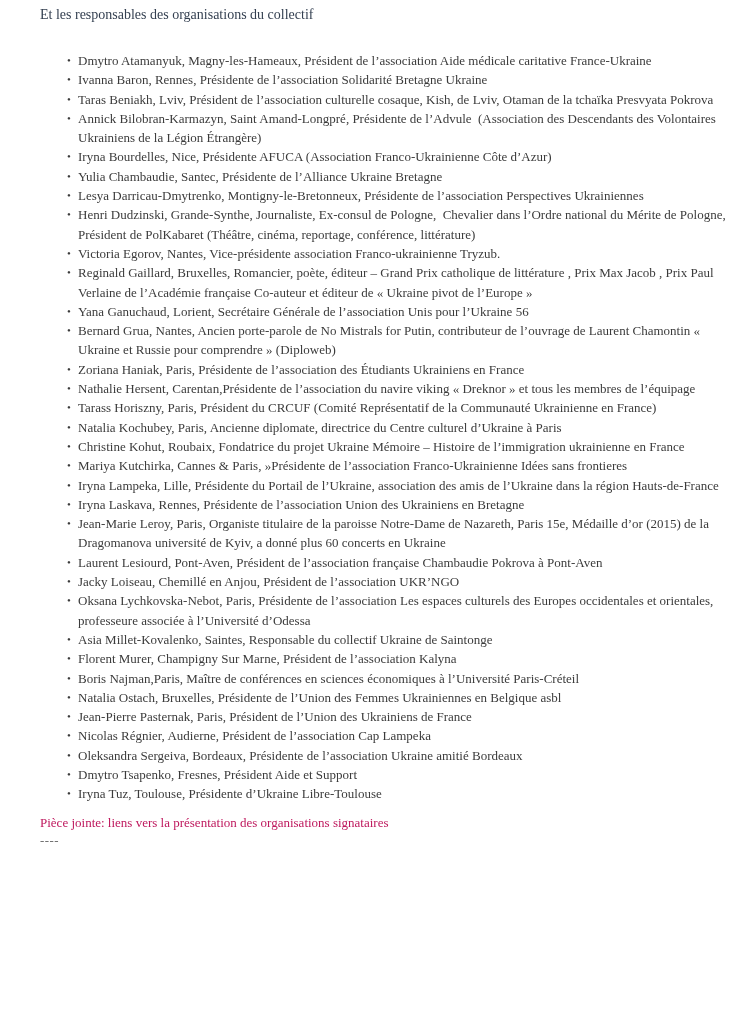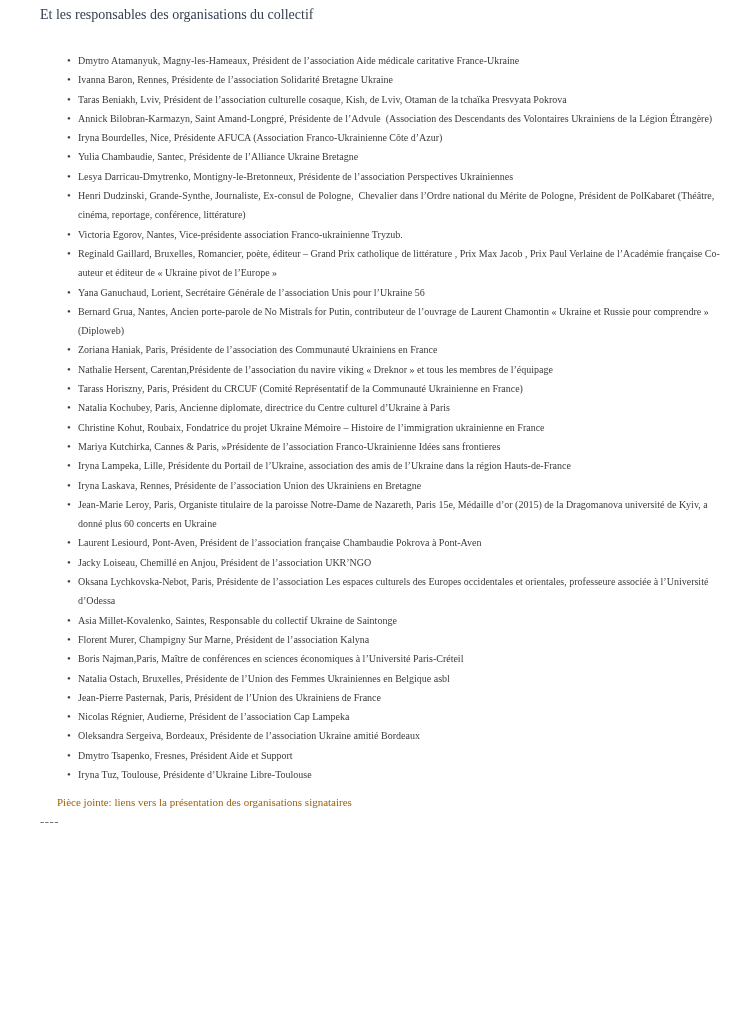--- a/index.html
+++ b/index.html
@@ -26,41 +26,41 @@
     font-size: 14px;
     font-weight: normal;
     color: #333f50;
     line-height: 17px;
   }
   ul.responsables {
     margin: 28px 0 9px 0;
     padding: 0 0 0 38px;
     width: 652px;
     list-style: none;
-    font-size: 10px;
+    font-size: 13px;
     line-height: 19.3px;
     color: #3b3b3b;
   }
   ul.responsables li {
     position: relative;
     white-space: pre-wrap;
   }
   ul.responsables li::before {
     content: "\2022";
     position: absolute;
     left: -11px;
     top: 0;
     font-size: 11px;
     color: #3b3b3b;
   }
   .attachment-note {
-    margin: 9px 0 0 17px;
-    font-size: 11px;
+    margin: 9px 0 0 0;
+    font-size: 13px;
     line-height: 19.3px;
-    color: #a16207;
+    color: #be185d;
   }
   .separator-dashes {
     margin: 0;
     font-size: 12.8px;
     line-height: 19.3px;
     color: #6a6a6a;
     letter-spacing: 0.5px;
   }
 </style>
 </head>
@@ -75,21 +75,21 @@
       <li>Taras Beniakh, Lviv, Président de l’association culturelle cosaque, Kish, de Lviv, Otaman de la tchaïka Presvyata Pokrova</li>
       <li>Annick Bilobran-Karmazyn, Saint Amand-Longpré, Présidente de l’Advule  (Association des Descendants des Volontaires Ukrainiens de la Légion Étrangère)</li>
       <li>Iryna Bourdelles, Nice, Présidente AFUCA (Association Franco-Ukrainienne Côte d’Azur)</li>
       <li>Yulia Chambaudie, Santec, Présidente de l’Alliance Ukraine Bretagne</li>
       <li>Lesya Darricau-Dmytrenko, Montigny-le-Bretonneux, Présidente de l’association Perspectives Ukrainiennes</li>
       <li>Henri Dudzinski, Grande-Synthe, Journaliste, Ex-consul de Pologne,  Chevalier dans l’Ordre national du Mérite de Pologne, Président de PolKabaret (Théâtre, cinéma, reportage, conférence, littérature)</li>
       <li>Victoria Egorov, Nantes, Vice-présidente association Franco-ukrainienne Tryzub.</li>
       <li>Reginald Gaillard, Bruxelles, Romancier, poète, éditeur – Grand Prix catholique de littérature , Prix Max Jacob , Prix Paul Verlaine de l’Académie française Co-auteur et éditeur de « Ukraine pivot de l’Europe »</li>
       <li>Yana Ganuchaud, Lorient, Secrétaire Générale de l’association Unis pour l’Ukraine 56</li>
       <li>Bernard Grua, Nantes, Ancien porte-parole de No Mistrals for Putin, contributeur de l’ouvrage de Laurent Chamontin « Ukraine et Russie pour comprendre » (Diploweb)</li>
-      <li>Zoriana Haniak, Paris, Présidente de l’association des Communauté Ukrainiens en France</li>
+      <li>Zoriana Haniak, Paris, Présidente de l’association des Étudiants Ukrainiens en France</li>
       <li>Nathalie Hersent, Carentan,Présidente de l’association du navire viking « Dreknor » et tous les membres de l’équipage</li>
       <li>Tarass Horiszny, Paris, Président du CRCUF (Comité Représentatif de la Communauté Ukrainienne en France)</li>
       <li>Natalia Kochubey, Paris, Ancienne diplomate, directrice du Centre culturel d’Ukraine à Paris</li>
       <li>Christine Kohut, Roubaix, Fondatrice du projet Ukraine Mémoire – Histoire de l’immigration ukrainienne en France</li>
       <li>Mariya Kutchirka, Cannes &amp; Paris, »Présidente de l’association Franco-Ukrainienne Idées sans frontieres</li>
       <li>Iryna Lampeka, Lille, Présidente du Portail de l’Ukraine, association des amis de l’Ukraine dans la région Hauts-de-France</li>
       <li>Iryna Laskava, Rennes, Présidente de l’association Union des Ukrainiens en Bretagne</li>
       <li>Jean-Marie Leroy, Paris, Organiste titulaire de la paroisse Notre-Dame de Nazareth, Paris 15e, Médaille d’or (2015) de la Dragomanova université de Kyiv, a donné plus 60 concerts en Ukraine</li>
       <li>Laurent Lesiourd, Pont-Aven, Président de l’association française Chambaudie Pokrova à Pont-Aven</li>
       <li>Jacky Loiseau, Chemillé en Anjou, Président de l’association UKR’NGO</li>

